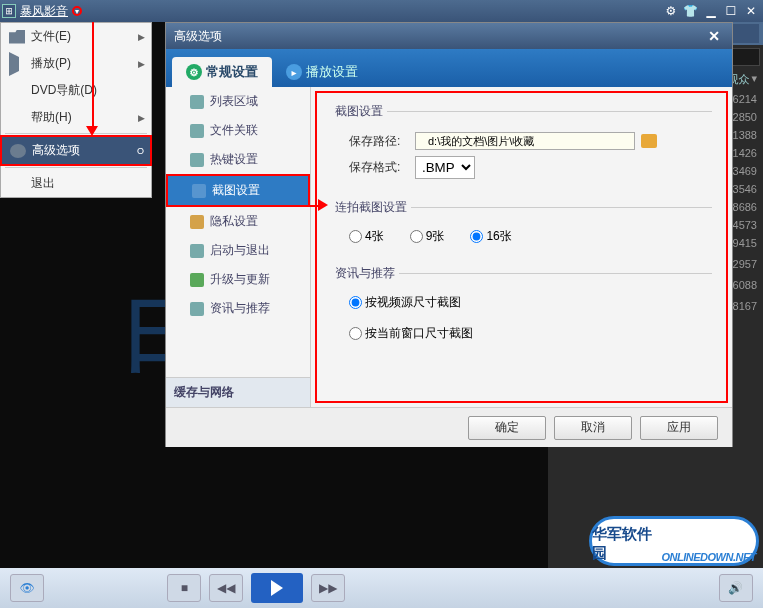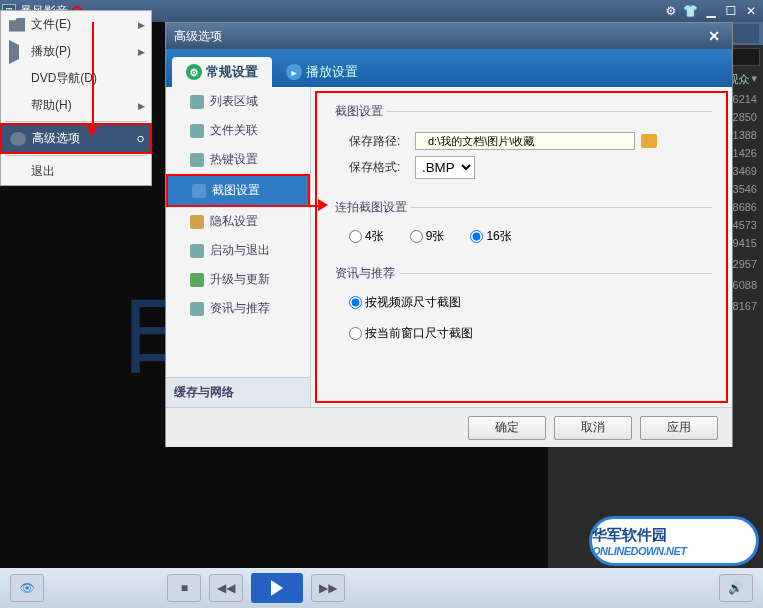--- a/index.html
+++ b/index.html
@@ -10,21 +10,21 @@
 .topbar .logo { width: 14px; height: 14px; background: #3a5478; border: 1px solid #8cb; margin-right: 4px; display:inline-flex;align-items:center;justify-content:center;font-size:9px;}
 .topbar .title { font-size: 12px; margin-right: 2px; text-decoration: underline; }
 .topbar .dropdown-arrow { width: 10px; height: 10px; border: 2px solid red; border-radius: 50%; margin-left: 2px; font-size: 8px; display:inline-flex;align-items:center;justify-content:center;}
 .topbar .spacer { flex: 1; }
 .topbar .win-btn { width: 20px; text-align: center; font-size: 12px; cursor: pointer; color: #fff; }
 
 
 .main-bg { position: absolute; top: 22px; left: 0; right: 0; bottom: 40px; background: #0c0c0c; }
 
 
-.filemenu { position: absolute; top: 10px; left: 0; width: 152px; background: #f5f5f5; border: 1px solid #aaa; z-index: 5; }
+.filemenu { position: absolute; top: 22px; left: 0; width: 152px; background: #f5f5f5; border: 1px solid #aaa; z-index: 5; }
 .filemenu .fm-item { padding: 5px 8px; display: flex; align-items: center; color: #333; position: relative; }
 .filemenu .fm-item .fm-icon { width: 16px; height: 14px; margin-right: 6px; display: inline-block; }
 .filemenu .fm-item .chev { position: absolute; right: 6px; font-size: 9px; color: #666; }
 .filemenu .fm-item.selected { background: #3a5478; color: #fff; }
 .filemenu .fm-item.selected .chev { color: #fff; }
 .filemenu .redbox { border: 2px solid red; margin: -1px; }
 .filemenu .sep { height: 1px; background: #ccc; margin: 2px 4px; }
 .fm-folder { background: #6b7c8f; clip-path: polygon(0 20%,40% 20%,50% 0,100% 0,100% 100%,0 100%); }
 .fm-play { width:0;height:0;border-left:10px solid #6b7c8f;border-top:5px solid transparent;border-bottom:5px solid transparent;margin-top:2px; }
 .fm-gear { border-radius:50%;background:#6b7c8f;width:12px;height:12px;position:relative; }
@@ -78,21 +78,21 @@
 .dialog .dlg-buttons { height: 40px; display: flex; justify-content: flex-end; align-items: center; gap: 8px; padding: 0 14px; border-top:1px solid #ccc; background:#eee; }
 .dialog .dlg-buttons button { width: 78px; height: 24px; background: linear-gradient(#fdfdfd,#e4e4e4); border: 1px solid #999; border-radius: 2px; font-size: 12px; color:#333; cursor:pointer; }
 
 
 .annot-line1 { position: absolute; top: 22px; left: 92px; width: 2px; height: 108px; background: red; z-index: 6; }
 .annot-arrow1 { position: absolute; top: 126px; left: 86px; width: 0; height:0; border-top:10px solid red; border-left:6px solid transparent; border-right:6px solid transparent; z-index:6; }
 .annot-line2 { position: absolute; top: 205px; left: 258px; width: 64px; height: 2px; background: red; z-index: 12; }
 .annot-arrow2 { position: absolute; top: 199px; left: 318px; width: 0; height:0; border-left:10px solid red; border-top:6px solid transparent; border-bottom:6px solid transparent; z-index:12; }
 
 
-.watermark { position: absolute; right: 4px; bottom: 42px; width: 170px; height: 50px; background: #fff; border-radius:25px; border:3px solid #2b7fd4; display:flex;align-items:flex-start;justify-content:center;flex-direction:column;font-weight:bold;color:#174a8c;z-index:20; }
+.watermark { position: absolute; right: 4px; bottom: 42px; width: 170px; height: 50px; background: #fff; border-radius:25px; border:3px solid #2b7fd4; display:flex;align-items:flex-end;justify-content:center;flex-direction:row;font-weight:bold;color:#174a8c;z-index:20; }
 .watermark .wm1 { font-size: 15px; }
 .watermark .wm2 { font-size: 11px; color:#2b7fd4;font-style:italic; letter-spacing:-0.5px;}
 
 
 .bg-logo { position:absolute; top:260px; left:120px; color:#1d518d; font-size:80px; font-weight:bold; opacity:0.6; z-index:1; font-family:serif;}
 </style>
 </head>
 <body>
 
 <div class="topbar">

